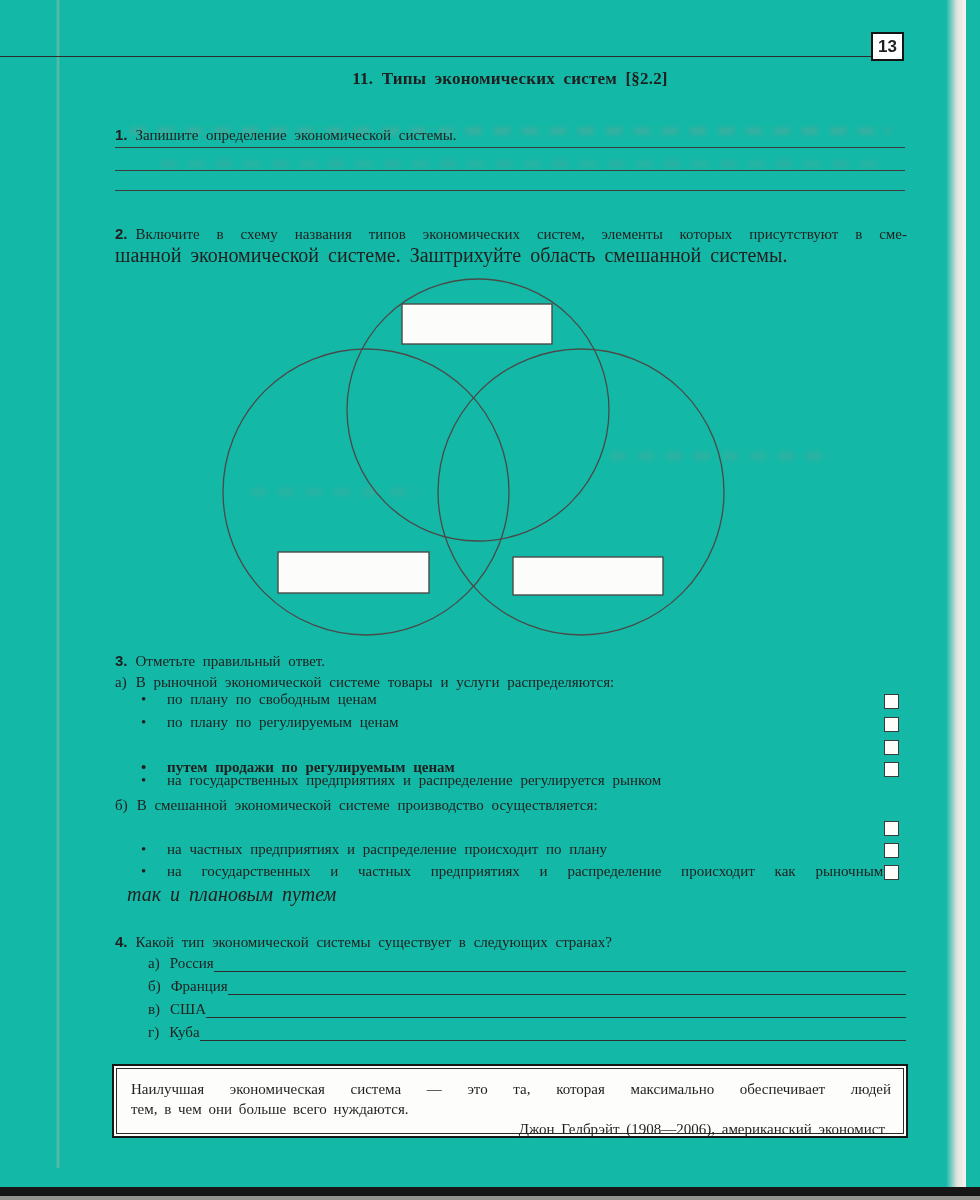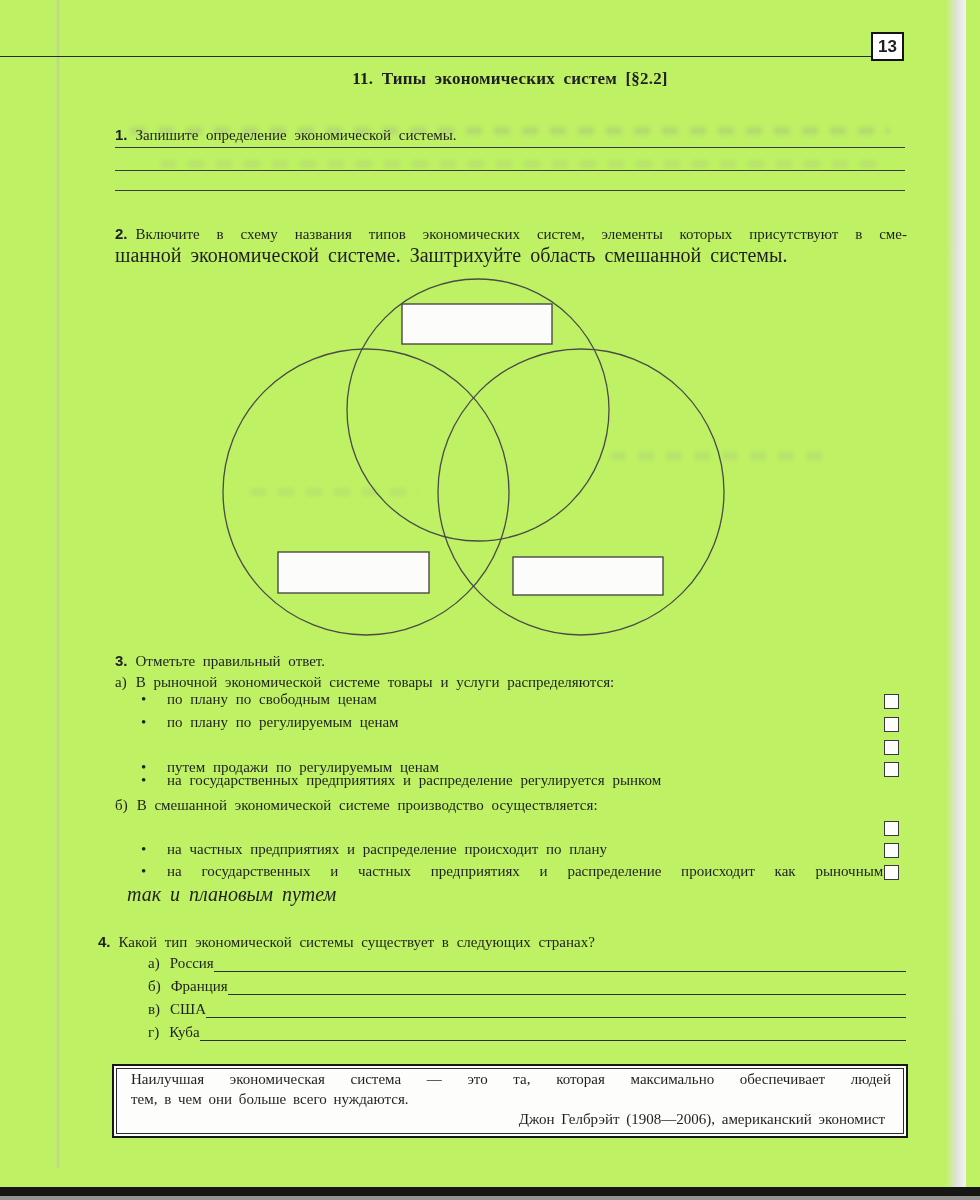--- a/index.html
+++ b/index.html
@@ -5,21 +5,21 @@
   html,body{margin:0;padding:0;}
   body{
     width:980px;height:1200px;
     background:#f7f7f4;
     font-family:"Liberation Serif","DejaVu Serif",serif;
     color:#1f1f1f;
     overflow:hidden;
   }
   #page{
     position:relative;width:980px;height:1200px;
-    background:#bef264;
+    background:#14b8a6;
   }
   .abs{position:absolute;}
 
   
   .crease{
     left:56px;top:0;width:4px;height:1168px;
     background:linear-gradient(to right,rgba(200,200,194,0),rgba(185,185,178,.55),rgba(200,200,194,0));
   }
   .edge-right{
     left:946px;top:0;width:20px;height:1200px;
@@ -69,21 +69,21 @@
   .t4fill{flex:1;border-bottom:1.3px solid #2e2e2c;height:16px;}
 
   
   .quote-outer{
     left:112px;top:1064px;width:792px;height:70px;
     border:2.4px solid #171717;background:#fdfdfb;
   }
   .quote-inner{
     position:absolute;left:2px;top:2px;right:2px;bottom:2px;
     border:1px solid #2a2a2a;
-    padding:0 12px 2px 14px;
+    padding:10px 12px 2px 14px;
   }
   .quote-inner .q1{font-size:15px;line-height:20px;text-align:justify;text-align-last:justify;word-spacing:3px;}
   .quote-inner .q2{font-size:15px;line-height:20px;word-spacing:3px;}
   .quote-attr{font-size:15px;line-height:20px;text-align:right;padding-right:6px;word-spacing:3px;}
 </style>
 </head>
 <body>
 
 <div id="page">
 
@@ -117,34 +117,34 @@
 
   <div class="abs body-line" style="left:115px;top:651px;"><span class="tno">3.</span><span>Отметьте правильный ответ.</span></div>
 
   <div class="abs opt" style="top:691px;"><span class="bullet">•</span><span>по плану по свободным ценам</span></div>
 
   <div class="abs body-line" style="left:115px;top:673px;"><span style="padding-right:9px;">а)</span><span>В рыночной экономической системе товары и услуги распределяются:</span></div>
   <div class="abs cbx" style="top:694px;"></div>
   <div class="abs opt" style="top:714px;"><span class="bullet">•</span><span>по плану по регулируемым ценам</span></div>
   <div class="abs cbx" style="top:717px;"></div>
   <div class="abs cbx" style="top:740px;"></div>
-  <div class="abs opt" style="top:759px;"><span class="bullet">•</span><span>путем продажи по регулируемым ценам</span></div>
+  <div class="abs opt" style="top:759px;font-weight:bold;"><span class="bullet">•</span><span>путем продажи по регулируемым ценам</span></div>
   <div class="abs cbx" style="top:762px;"></div>
 
   <div class="abs body-line" style="left:115px;top:796px;"><span style="padding-right:9px;">б)</span><span>В смешанной экономической системе производство осуществляется:</span></div>
 
   <div class="abs opt" style="top:772px;"><span class="bullet">•</span><span>на государственных предприятиях и распределение регулируется рынком</span></div>
   <div class="abs cbx" style="top:821px;"></div>
   <div class="abs opt" style="top:841px;"><span class="bullet">•</span><span>на частных предприятиях и распределение происходит по плану</span></div>
   <div class="abs cbx" style="top:843px;"></div>
   <div class="abs opt-j" style="top:863px;"><span class="bullet">•</span><span>на государственных и частных предприятиях и распределение происходит как рыночным,</span></div>
   <div class="abs pline" style="left:127px;top:885px;word-spacing:4px;font-style:italic;">так и плановым путем</div>
   <div class="abs cbx" style="top:865px;"></div>
 
-  <div class="abs body-line" style="left:98px;top:932px;"><span class="tno">4.</span><span>Какой тип экономической системы существует в следующих странах?</span></div>
+  <div class="abs body-line" style="left:115px;top:932px;"><span class="tno">4.</span><span>Какой тип экономической системы существует в следующих странах?</span></div>
 
   <div class="abs t4row" style="top:954px;">
       <span class="t4label">а)</span>
       <span>Россия</span>
       <span class="t4fill"></span>
     </div>
   <div class="abs t4row" style="top:977px;">
       <span class="t4label">б)</span>
       <span>Франция</span>
       <span class="t4fill"></span>

